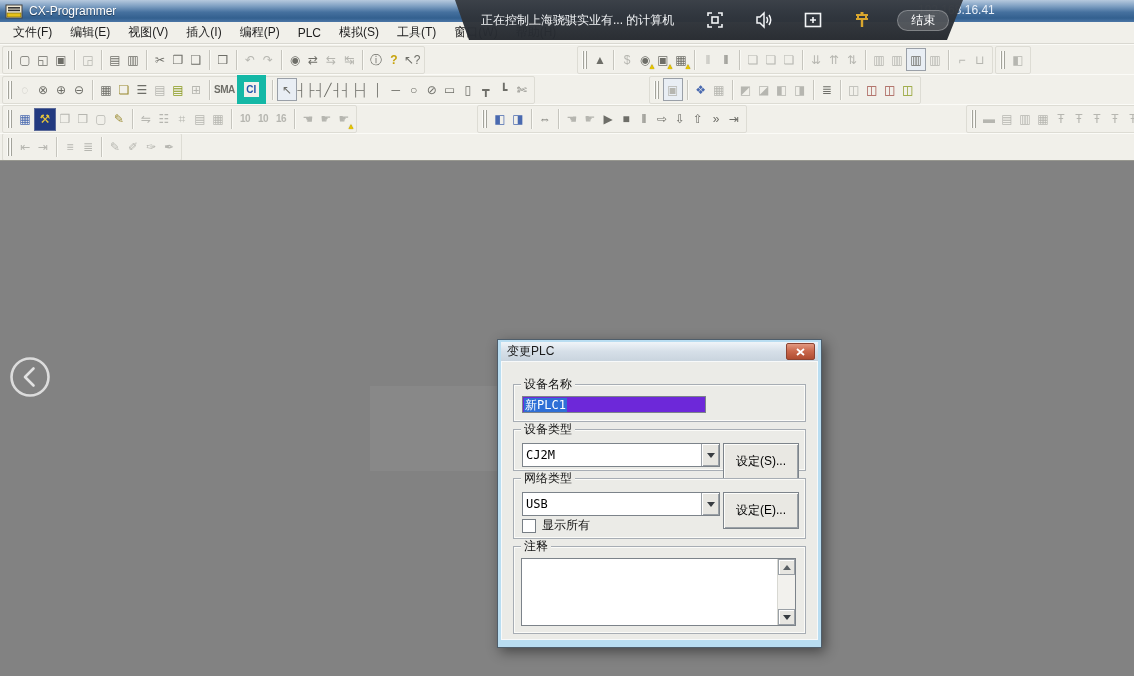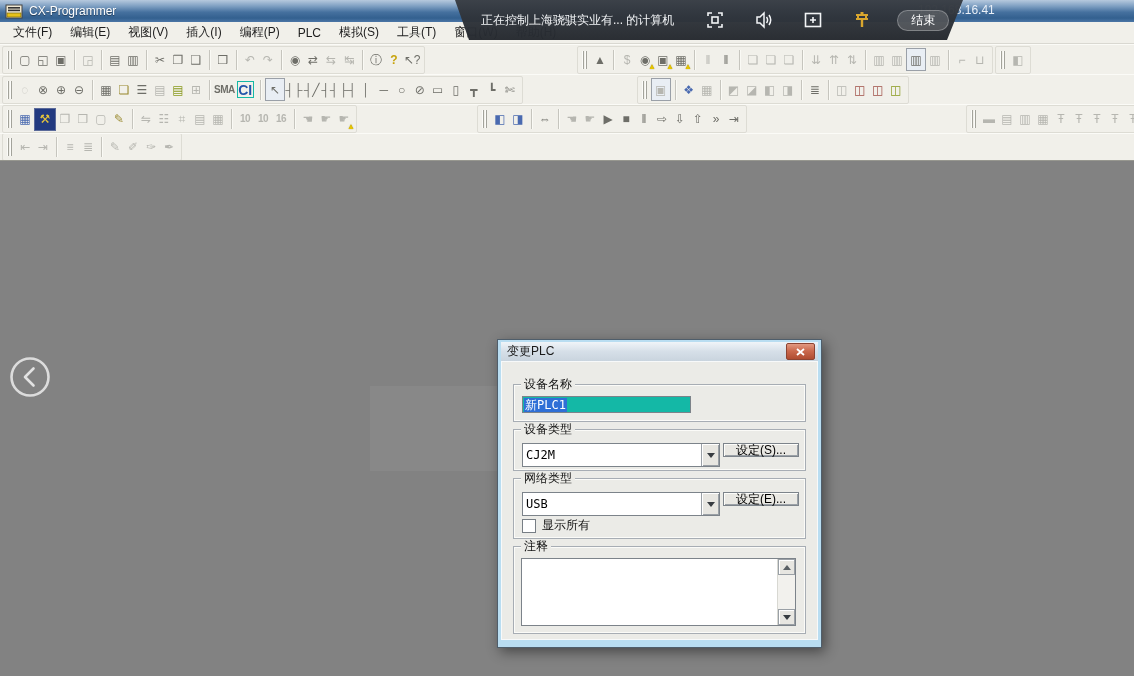--- a/index.html
+++ b/index.html
@@ -34,21 +34,21 @@
   .tbtn{position:relative;min-width:18px;height:21px;display:inline-flex;align-items:center;justify-content:center;
     font-size:12px;line-height:1;color:#6e6e68;flex:0 0 auto;white-space:nowrap;}
   .tbtn.dim{color:#b6b6b0;}
   .wbadge{position:absolute;right:-2px;bottom:-1px;font-size:8px;font-style:normal;color:#e5c400;text-shadow:0 0 1px #77660a;}
   .tbtn.ylw{color:#c7a30c;font-weight:bold;}
   .tbtn.ylw2{color:#9a8a30;}
   .tbtn.grn{color:#8a9a20;}
   .tbtn.blue{color:#4a6ab0;}
   .tbtn.red{color:#a05048;}
   .tbtn.txt{font-size:10px;font-weight:bold;letter-spacing:-0.5px;}
-  .tbtn.txtblue{font-size:14px;font-weight:bold;color:#2255aa;border:1px solid #14b8a6;height:15px;min-width:15px;margin:16px 2px;}
+  .tbtn.txtblue{font-size:10px;font-weight:bold;color:#2255aa;border:7px solid #14b8a6;height:15px;min-width:15px;margin:16px 2px;}
   .tbtn.boxed{border:1px solid #9aa0a8;background:#e9eef4;}
   .tbtn.hammer{background:#223a80;color:#e8c63a;border:1px solid #5a6a9a;min-width:20px;}
   .tsep{width:1px;height:20px;background:#c6c5be;box-shadow:1px 0 0 #fafaf5;margin:0 4px;flex:0 0 auto;}
   .tb-gap{display:inline-block;height:1px;flex:0 0 auto;}
 
   
   .workspace{position:absolute;top:161px;left:0;right:0;bottom:0;background:#828282;}
   .artifact{position:absolute;left:370px;top:225px;width:127px;height:85px;background:rgba(255,255,255,.05);}
 
   
@@ -76,32 +76,32 @@
     background:linear-gradient(180deg,#e29a82,#cb6a4e 45%,#b04c31);
     border:1px solid #8d4432;display:flex;align-items:center;justify-content:center;}
   .dlg-body{flex:1;background:#ebebe7;border:1px solid #f7f9fa;padding:22px 11px 4px;box-sizing:border-box;
     display:flex;flex-direction:column;overflow:hidden;}
   .grp{position:relative;border:1px solid #a7adb4;box-shadow:inset 0 0 0 1px #fbfbf8;flex:0 0 auto;}
   .grp-label{position:absolute;top:-8px;left:7px;background:#ebebe7;padding:0 3px;line-height:14px;}
   .grp-name{height:36px;margin-bottom:7px;}
   .grp-device{height:40px;margin-bottom:7px;}
   .grp-network{height:59px;margin-bottom:7px;}
   .grp-comment{height:86px;margin-bottom:7px;}
-  .field{position:absolute;left:8px;top:11px;width:169px;height:17px;background:#14b8a6;
+  .field{position:absolute;left:8px;top:11px;width:184px;height:17px;background:#6d28d9;
     border:1px solid #7c838a;box-sizing:border-box;display:flex;align-items:center;}
   .sel-text{display:inline-block;background:#2f6fd6;color:#fff;font-family:"DejaVu Sans Mono",monospace;
     font-size:12px;line-height:14px;padding:0 1px;margin-left:1px;}
   .combo{position:absolute;left:8px;top:13px;width:198px;height:24px;background:#fff;
     border:1px solid #7c838a;box-sizing:border-box;display:flex;align-items:center;}
   .combo-text{flex:1;font-family:"DejaVu Sans Mono",monospace;font-size:12px;padding-left:3px;color:#000;}
   .combo-btn{width:17px;align-self:stretch;background:#e7e6e1;border-left:1px solid #9aa0a6;
     box-shadow:inset 1px 1px 0 #fff,inset -1px -1px 0 #9aa0a6;display:flex;align-items:center;justify-content:center;}
   .tri-down{width:0;height:0;border:4px solid transparent;border-top:5px solid #373c41;margin-top:4px;}
   .tri-up{width:0;height:0;border:4px solid transparent;border-bottom:5px solid #5a6065;margin-bottom:4px;}
-  .set-btn{position:absolute;right:6px;top:13px;width:76px;height:14px;}
+  .set-btn{position:absolute;right:6px;top:13px;width:76px;height:37px;}
   .btn{background:#e9e8e3;border:1px solid #7d848b;box-shadow:inset 1px 1px 0 #fdfdfa,inset -1px -1px 0 #9ba1a7;
     font-size:12px;display:flex;align-items:center;justify-content:center;box-sizing:border-box;color:#000;}
   .checkbox-row{position:absolute;left:8px;top:38px;display:flex;align-items:center;}
   .cb{width:12px;height:12px;background:#fff;border:1px solid #777e85;margin-right:6px;}
   .comment-area{position:absolute;left:7px;top:11px;right:9px;height:68px;background:#fff;
     border:1px solid #7c838a;box-sizing:border-box;display:flex;}
   .comment-text{flex:1;font-family:"DejaVu Sans Mono",monospace;font-size:12px;}
   .vsb{width:17px;background:#f2f1ed;border-left:1px solid #d8d8d2;display:flex;flex-direction:column;}
   .vsb-btn{height:16px;background:#e7e6e1;border:1px solid #9aa0a6;
     box-shadow:inset 1px 1px 0 #fff;display:flex;align-items:center;justify-content:center;box-sizing:border-box;}

